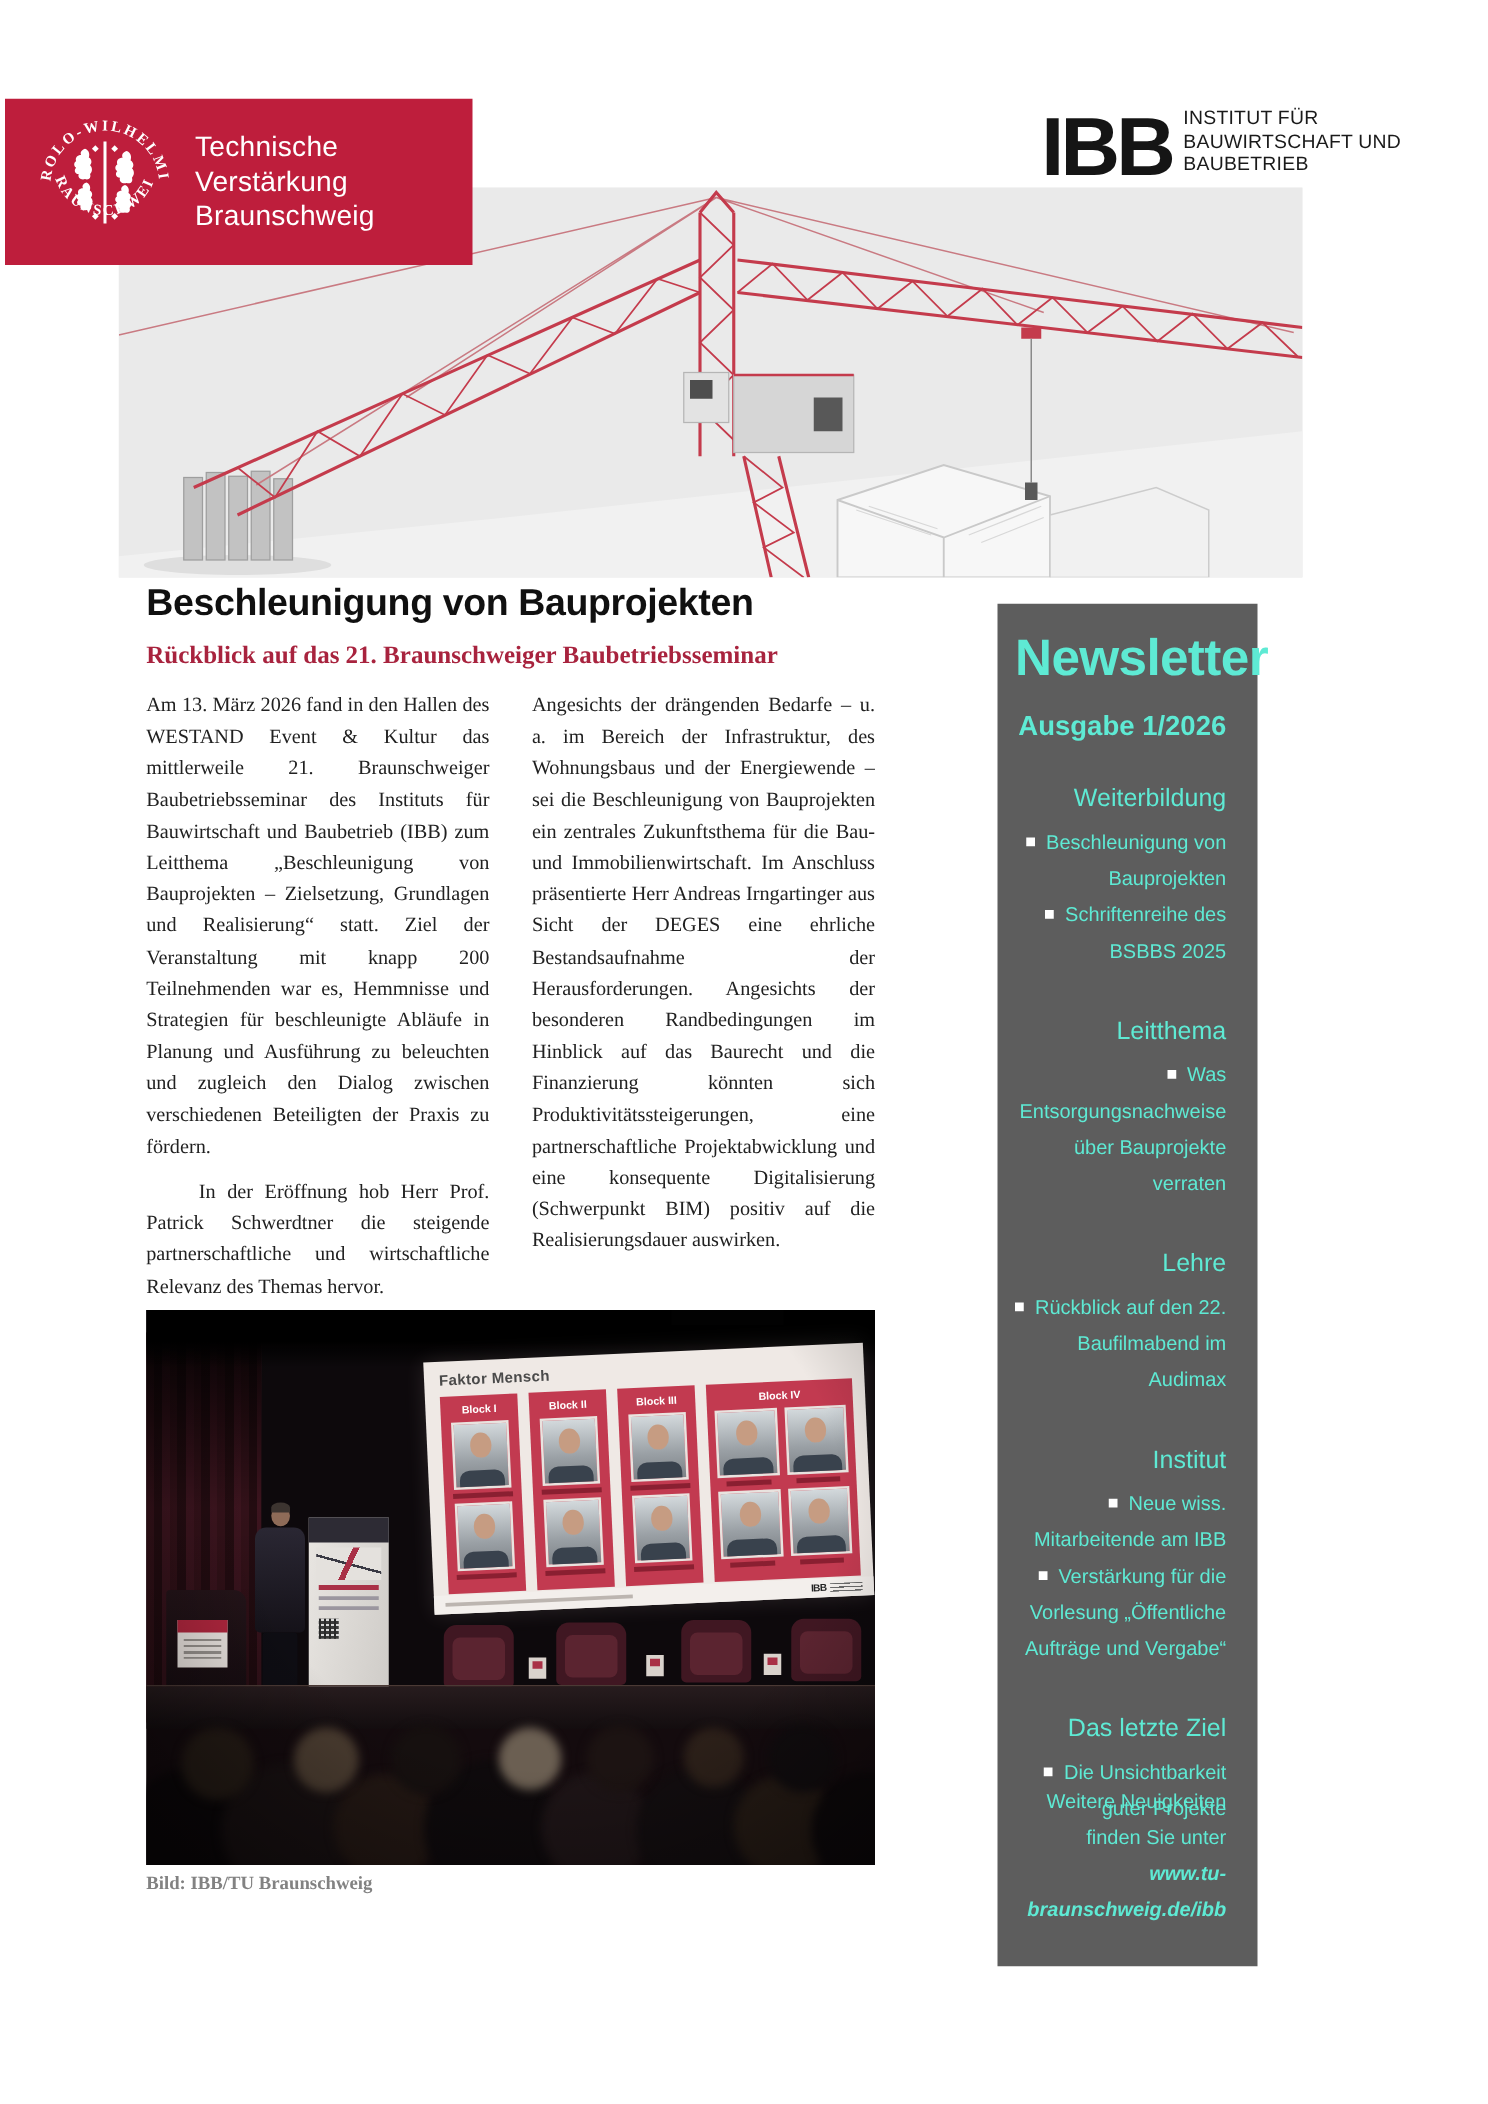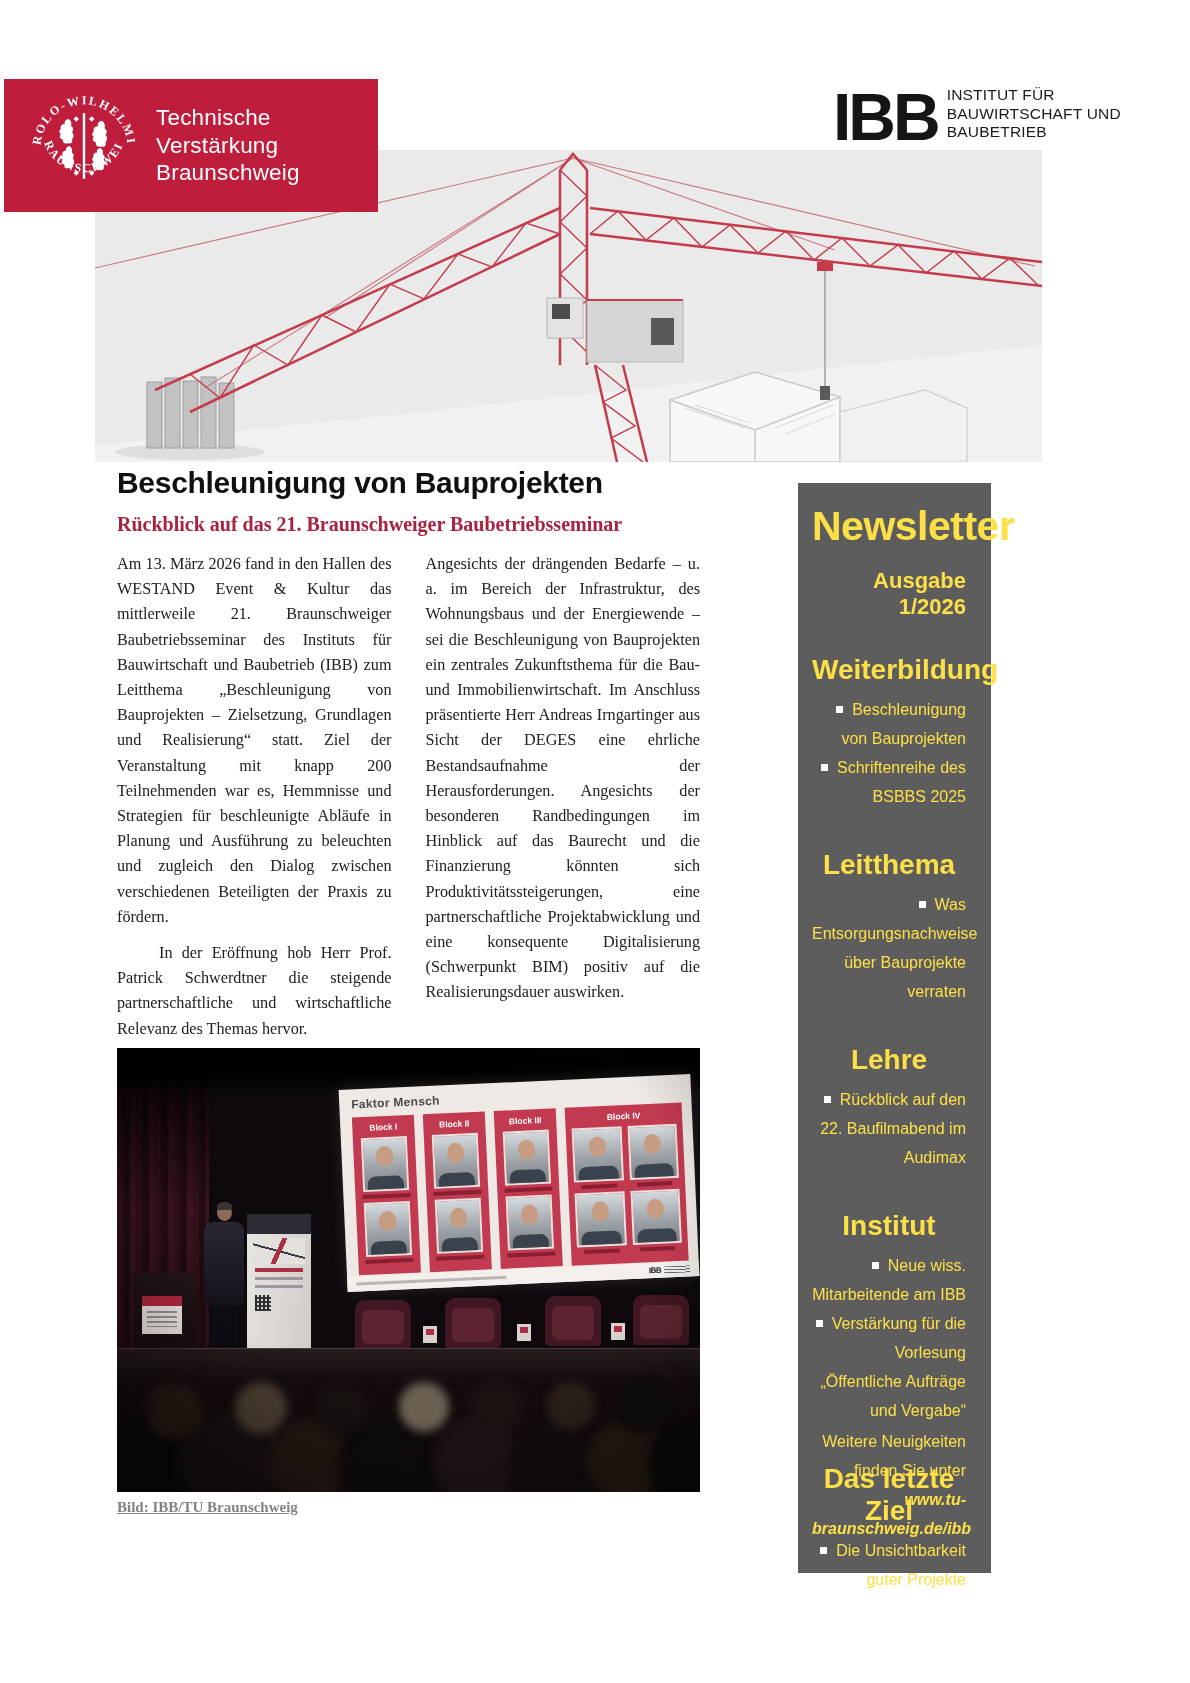--- a/index.html
+++ b/index.html
@@ -88,30 +88,30 @@
   .chair:after{content:"";position:absolute;left:7px;right:7px;top:10px;bottom:6px;background:#5b2430;border-radius:6px;}
   .cube{position:absolute;width:14px;height:17px;background:#d9d2cc;}
   .cube:after{content:"";position:absolute;left:3px;top:3px;width:8px;height:6px;background:#a93046;}
 
   .ph-stage{position:absolute;left:0;right:0;top:300px;height:34px;background:linear-gradient(#271c1e,#130d0f);border-top:1px solid #4b3a35;}
   .aud{position:absolute;left:0;right:0;bottom:0;height:128px;}
   .hb{position:absolute;border-radius:50%;filter:blur(4px);}
   .ph-vign{position:absolute;inset:0;background:radial-gradient(ellipse at 55% 35%,transparent 52%,rgba(0,0,0,.5));pointer-events:none;}
 
   .caption{position:absolute;left:117px;top:1499px;font-family:"Liberation Serif",serif;
-           font-weight:bold;font-size:15px;color:#828282;text-decoration:underline;}
-
-  
-  .sidebar{position:absolute;left:798px;top:483px;width:193px;height:1090px;background:#5d5d5d;
-           box-sizing:border-box;padding:12px 25px 0 14px;color:#fde047;text-align:right;}
+           font-weight:bold;font-size:15px;color:#828282;}
+
+  
+  .sidebar{position:absolute;left:798px;top:483px;width:208px;height:1090px;background:#5d5d5d;
+           box-sizing:border-box;padding:12px 25px 0 14px;color:#5eead4;text-align:right;}
   .sb-title{font-size:41px;font-weight:bold;letter-spacing:-.5px;margin-top:8px;}
   .sb-issue{font-size:22px;font-weight:bold;margin-top:18px;}
   .sb-section{margin-top:34px;}
   .sb-section + .sb-section{margin-top:38px;}
-  .sb-head{font-size:28px;font-weight:bold;margin-bottom:9px;text-align:center;}
+  .sb-head{font-size:20px;font-weight:normal;margin-bottom:9px;}
   .sb-item{font-size:16px;line-height:29px;}
   .bullet{display:inline-block;width:7px;height:7px;background:#fff;margin-right:9px;vertical-align:2px;}
   .sb-footer{position:absolute;left:14px;right:25px;bottom:30px;text-align:right;font-size:16px;line-height:29px;}
   .sb-footer .url{font-weight:bold;font-style:italic;}
 </style>
 </head>
 <body>
 
 <div class="page">
 

